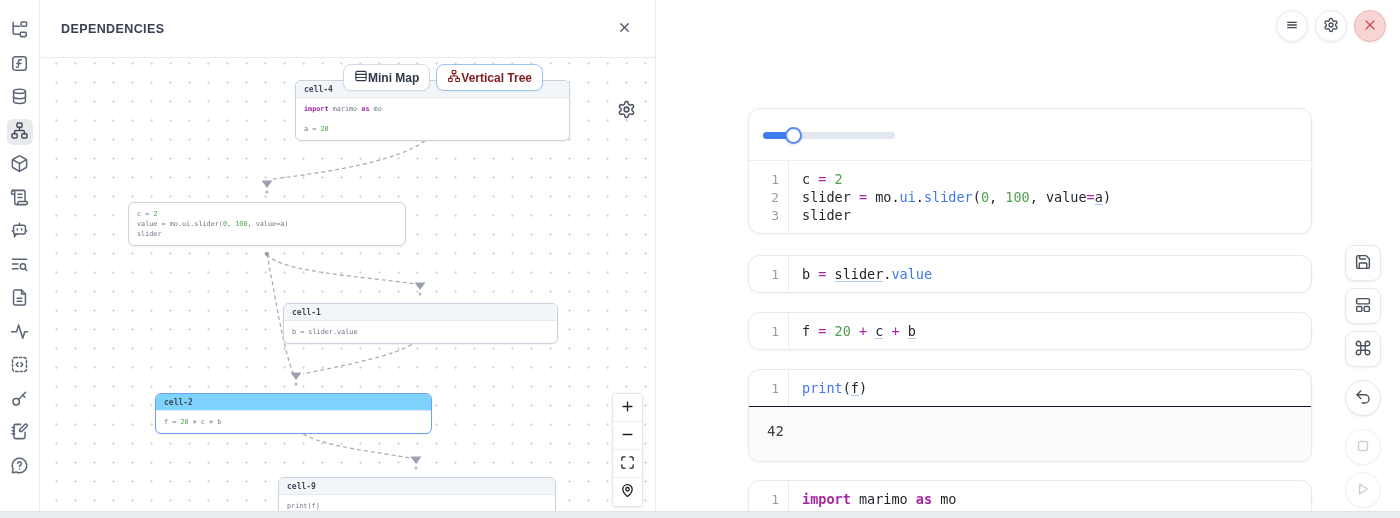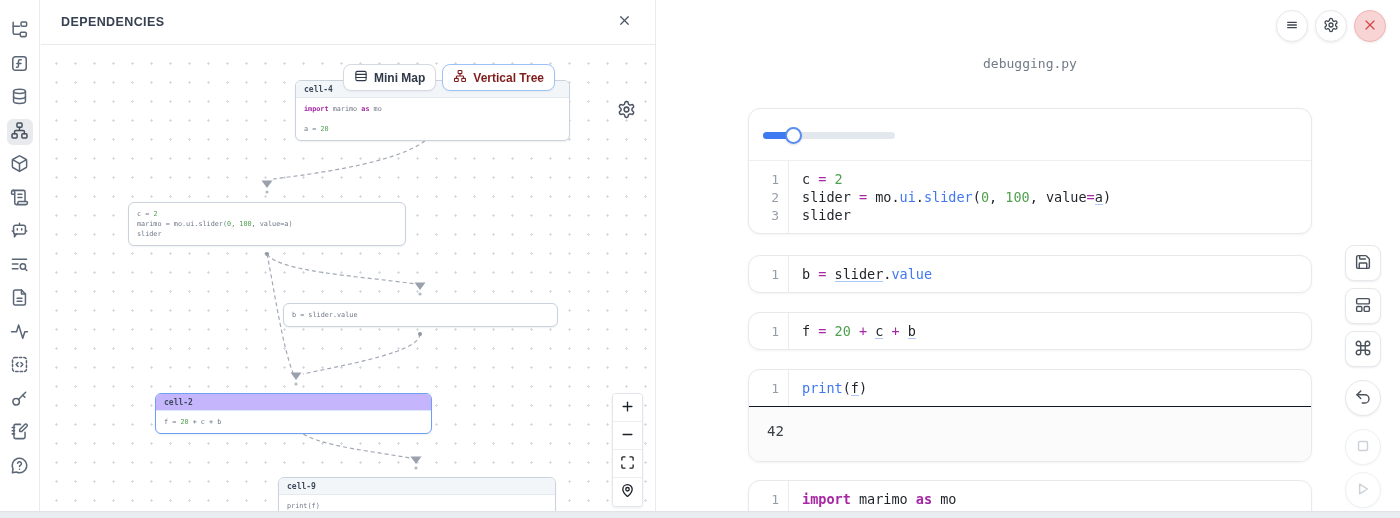--- a/index.html
+++ b/index.html
@@ -12,48 +12,48 @@
         border-right:1px solid #e8eaee;display:flex;flex-direction:column;align-items:center;
         padding-top:18px;gap:7.5px;box-sizing:border-box;z-index:5;}
   .rail-btn{width:26px;height:26px;display:flex;align-items:center;justify-content:center;
         color:#5b6676;border-radius:6px;cursor:pointer;background:transparent;border:none;padding:0;}
   .rail-btn.selected{background:#e8eaee;color:#46505e;}
   .rail-btn svg{width:19px;height:19px;}
 
   
   .dep-panel{position:absolute;left:41px;top:0;width:615px;height:512px;background:#fff;
         border-right:1px solid #e8eaee;box-sizing:border-box;z-index:4;}
-  .dep-header{height:45px;border-bottom:1px solid #e8eaee;display:flex;align-items:center;
+  .dep-header{height:58px;border-bottom:1px solid #e8eaee;display:flex;align-items:center;
         padding:0 20px;box-sizing:border-box;}
   .dep-title{flex:1;font-size:12.5px;font-weight:700;letter-spacing:.4px;color:#374151;}
   .dep-close{background:none;border:none;color:#4b5563;width:22px;height:22px;display:flex;
         align-items:center;justify-content:center;cursor:pointer;padding:0;}
   .dep-close svg{width:15px;height:15px;}
   .graph{position:absolute;left:0;top:48px;width:614px;height:464px;overflow:hidden;
         background-image:radial-gradient(#d8dbe1 1px,transparent 1.3px);
         background-size:19px 19px;background-position:6px 6px;}
   .edges{position:absolute;left:0;top:0;width:614px;height:464px;}
 
   
   .gnode{position:absolute;background:#fff;border:1px solid #c9d2dd;border-radius:6px;
         box-shadow:0 1px 2px rgba(16,24,40,.06);box-sizing:border-box;cursor:pointer;margin-top:12px;}
   .gnode-header{background:#f3f6f9;border-bottom:1px solid #e4e9ef;border-radius:5px 5px 0 0;
         padding:4px 8px 3px;font-family:"DejaVu Sans Mono",monospace;font-size:8px;font-weight:700;
         color:#3e4a5b;}
   .gnode-body{padding:6px 8px;font-family:"DejaVu Sans Mono",monospace;font-size:6.8px;
         line-height:10px;color:#6e7686;white-space:pre;}
   .gnode.selected{border:1.5px solid #6ca0f5;}
-  .gnode.selected .gnode-header{background:#c4b5fd;border-bottom-color:#dbe7fb;}
+  .gnode.selected .gnode-header{background:#7dd3fc;border-bottom-color:#dbe7fb;}
   .gnode .t-pl{color:#6e7686;}
   .gnode .t-kw{color:#a626a4;font-weight:700;}
   .gnode .t-num{color:#50a14f;}
 
   
   .g-toolbar{position:absolute;left:302px;top:16px;display:flex;gap:6px;z-index:3;}
-  .tb-btn{height:27px;display:flex;align-items:center;gap:6px;padding:0 10px;border-radius:8px;
+  .tb-btn{height:27px;display:flex;align-items:center;gap:0;padding:0 10px;border-radius:8px;
         background:#fff;border:1px solid #d5dae1;box-shadow:0 1px 2px rgba(16,24,40,.05);
         font-family:"Liberation Sans",sans-serif;font-size:12px;font-weight:600;color:#2f3947;cursor:pointer;}
   .tb-btn svg{width:14px;height:14px;}
   .tb-btn.active{color:#7f1d1d;border-color:#9cc2f8;justify-content:center;}
   .g-gear{position:absolute;left:574px;top:52px;background:none;border:none;color:#4a5260;
         width:22px;height:22px;padding:0;cursor:pointer;}
   .g-gear svg{width:19px;height:19px;}
 
   
   .zoomctl{position:absolute;left:571px;top:345px;width:29px;background:#fff;
@@ -259,23 +259,24 @@
         <path d="M253,376 C260,396 318,401 369,410" fill="none" stroke="#a3a9b5" stroke-width="1.2" stroke-dasharray="4 3"></path>
         <polygon points="369.5,408.5 380.5,408.5 375,416" fill="#9aa1ad"></polygon>
         <circle cx="253" cy="376" r="2" fill="#8d95a3"></circle>
         <circle cx="375" cy="420" r="1.6" fill="#b4bac4"></circle>
       </svg>
     <div class="gnode" style="left: 254px; top: 20px; width: 275px;">
         <div class="gnode-header">cell-4</div>
         <div class="gnode-body"><div><span class="t-kw">import</span><span class="t-pl"> marimo </span><span class="t-kw">as</span><span class="t-pl"> mo</span></div><div><span class="t-pl">&nbsp;</span></div><div><span class="t-pl">a = </span><span class="t-num">20</span></div></div>
       </div>
       <div class="gnode" style="left: 87px; top: 142px; width: 278px;">
-        <div class="gnode-body"><div><span class="t-pl">c = </span><span class="t-num">2</span></div><div><span class="t-pl">marimo = mo.ui.slider(</span><span class="t-num">0</span><span class="t-pl">, </span><span class="t-num">100</span><span class="t-pl">, value=a)</span></div><div><span class="t-pl">slider</span></div></div>
+        <div class="gnode-body"><div><span class="t-pl">c = </span><span class="t-num">2</span></div><div><span class="t-pl">value = mo.ui.slider(</span><span class="t-num">0</span><span class="t-pl">, </span><span class="t-num">100</span><span class="t-pl">, value=a)</span></div><div><span class="t-pl">slider</span></div></div>
       </div>
       <div class="gnode" style="left: 242px; top: 243px; width: 275px;">
+        <div class="gnode-header">cell-1</div>
         <div class="gnode-body"><div><span class="t-pl">b = slider.value</span></div></div>
       </div>
       <div class="gnode selected" style="left: 114px; top: 333px; width: 277px;">
         <div class="gnode-header">cell-2</div>
         <div class="gnode-body"><div><span class="t-pl">f = </span><span class="t-num">20</span><span class="t-pl"> + c + b</span></div></div>
       </div>
       <div class="gnode" style="left: 237px; top: 417px; width: 278px;">
         <div class="gnode-header">cell-9</div>
         <div class="gnode-body"><div><span class="t-pl">print(f)</span></div></div>
       </div>
@@ -350,21 +351,20 @@
             <circle cx="12" cy="12" r="3"></circle>
           </svg></span>
       </button>
       <button class="circ-btn danger">
         <span><svg viewBox="0 0 24 24" fill="none" stroke="currentColor" stroke-width="1.9" stroke-linecap="round" stroke-linejoin="round">
             <path d="M18 6 6 18"></path>
             <path d="m6 6 12 12"></path>
           </svg></span>
       </button>
     </div>
-  <div class="filename mono">debugging.py</div>
   <div class="cells" id="cells">
       <div class="cell" style="margin-bottom: 21px;">
         <div class="widget-area">
           <div class="slider">
             <div class="slider-track"></div>
             <div class="slider-fill" style="width:24%"></div>
             <div class="slider-handle" style="left:calc(20% - 4px)"></div>
           </div>
         </div>
         <div class="code-area">

